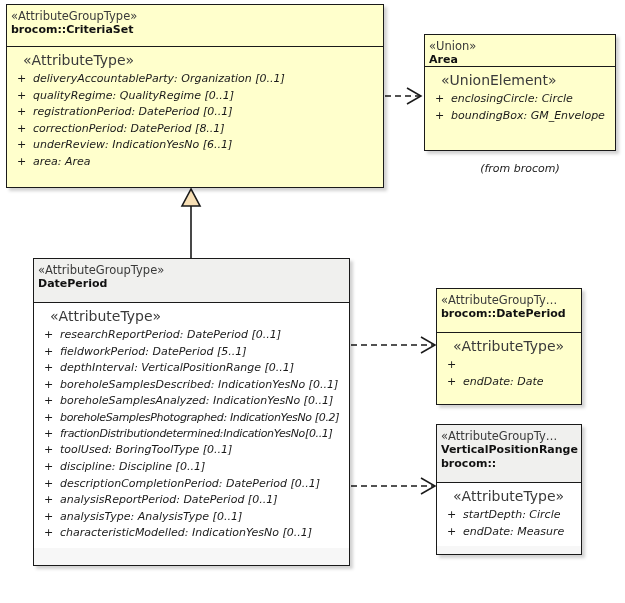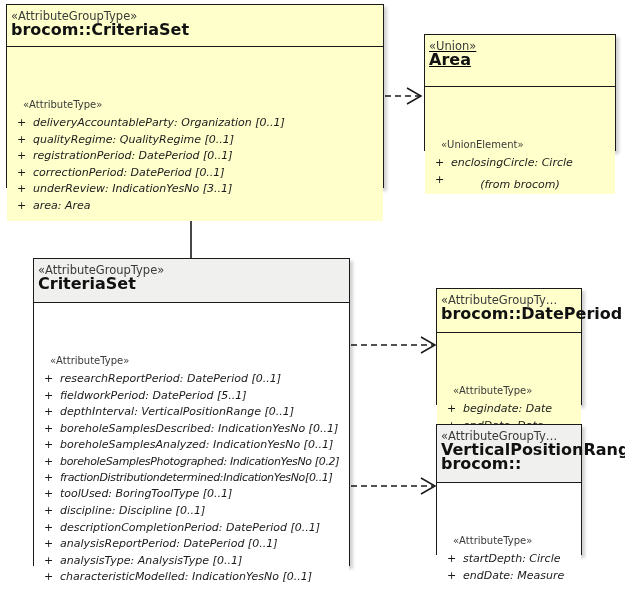--- a/index.html
+++ b/index.html
@@ -31,36 +31,35 @@
   }
   .uml-class.plain > .uml-head{background:#f0f0ee;}
   .uml-class.plain > .uml-body{background:#ffffff;}
   .stereotype{
     font-size:11.5px;
     color:#3a3a3a;
     line-height:14px;
     white-space:nowrap;
   }
   .classname{
-    font-size:16px;
+    font-size:11px;
     font-weight:bold;
     color:#111111;
     line-height:14px;
     white-space:nowrap;
   }
   .uml-body{
     padding:5px 0 6px 0;
     background:#ffffcc;
   }
   .compartment-stereotype{
-    font-size:10px;
+    font-size:14px;
     color:#3a3a3a;
     padding:1px 17px 3px 16px;
     line-height:15px;
-    margin-top:44px;
   }
   .attr{
     display:flex;
     font-size:11px;
     color:#1a1a1a;
     line-height:16.6px;
     padding-left:10px;
     white-space:nowrap;
   }
   .attr .vis{width:16px;flex:0 0 16px;color:#1a1a1a;}
@@ -121,55 +120,56 @@
       <div class="attr">
         <span class="vis">+</span>
         <span class="sig">qualityRegime: QualityRegime [0..1]</span>
       </div>
       <div class="attr">
         <span class="vis">+</span>
         <span class="sig">registrationPeriod: DatePeriod [0..1]</span>
       </div>
       <div class="attr">
         <span class="vis">+</span>
-        <span class="sig">correctionPeriod: DatePeriod [0..1]</span>
-      </div>
-      <div class="attr">
-        <span class="vis">+</span>
-        <span class="sig">underReview: IndicationYesNo [3..1]</span>
+        <span class="sig">correctionPeriod: DatePeriod [8..1]</span>
+      </div>
+      <div class="attr">
+        <span class="vis">+</span>
+        <span class="sig">underReview: IndicationYesNo [6..1]</span>
       </div>
       <div class="attr">
         <span class="vis">+</span>
         <span class="sig">area: Area</span>
       </div>
     </div>
   </div>
 
   <div class="uml-class" style="left:424px;top:34px;width:192px;height:117px;">
-    <div class="uml-head" style="height:52px;text-decoration:underline;">
+    <div class="uml-head" style="height:32px;">
       <div class="stereotype">«Union»</div>
       <div class="classname">Area</div>
     </div>
     <div class="uml-body">
       <div class="compartment-stereotype">«UnionElement»</div>
       <div class="attr">
         <span class="vis">+</span>
         <span class="sig">enclosingCircle: Circle</span>
       </div>
       <div class="attr">
         <span class="vis">+</span>
-      </div>
-    </div>
-  </div>
-  <div class="note-from" style="left:424px;top:162px;width:192px;margin-top:16px;">(from brocom)</div>
+        <span class="sig">boundingBox: GM_Envelope</span>
+      </div>
+    </div>
+  </div>
+  <div class="note-from" style="left:424px;top:162px;width:192px;">(from brocom)</div>
 
   <div class="uml-class plain" style="left:33px;top:258px;width:317px;height:308px;">
     <div class="uml-head" style="height:44px;">
       <div class="stereotype">«AttributeGroupType»</div>
-      <div class="classname">CriteriaSet</div>
+      <div class="classname">DatePeriod</div>
     </div>
     <div class="uml-body">
       <div class="compartment-stereotype">«AttributeType»</div>
       <div class="attr">
         <span class="vis">+</span>
         <span class="sig">researchReportPeriod: DatePeriod [0..1]</span>
       </div>
       <div class="attr">
         <span class="vis">+</span>
         <span class="sig">fieldworkPeriod: DatePeriod [5..1]</span>
@@ -223,21 +223,20 @@
 
   <div class="uml-class" style="left:436px;top:288px;width:146px;height:117px;">
     <div class="uml-head" style="height:44px;">
       <div class="stereotype">«AttributeGroupTy…</div>
       <div class="classname">brocom::DatePeriod</div>
     </div>
     <div class="uml-body">
       <div class="compartment-stereotype">«AttributeType»</div>
       <div class="attr">
         <span class="vis">+</span>
-        <span class="sig">begindate: Date</span>
       </div>
       <div class="attr">
         <span class="vis">+</span>
         <span class="sig">endDate: Date</span>
       </div>
     </div>
   </div>
 
   <div class="uml-class plain" style="left:436px;top:424px;width:146px;height:131px;">
     <div class="uml-head" style="height:58px;">

